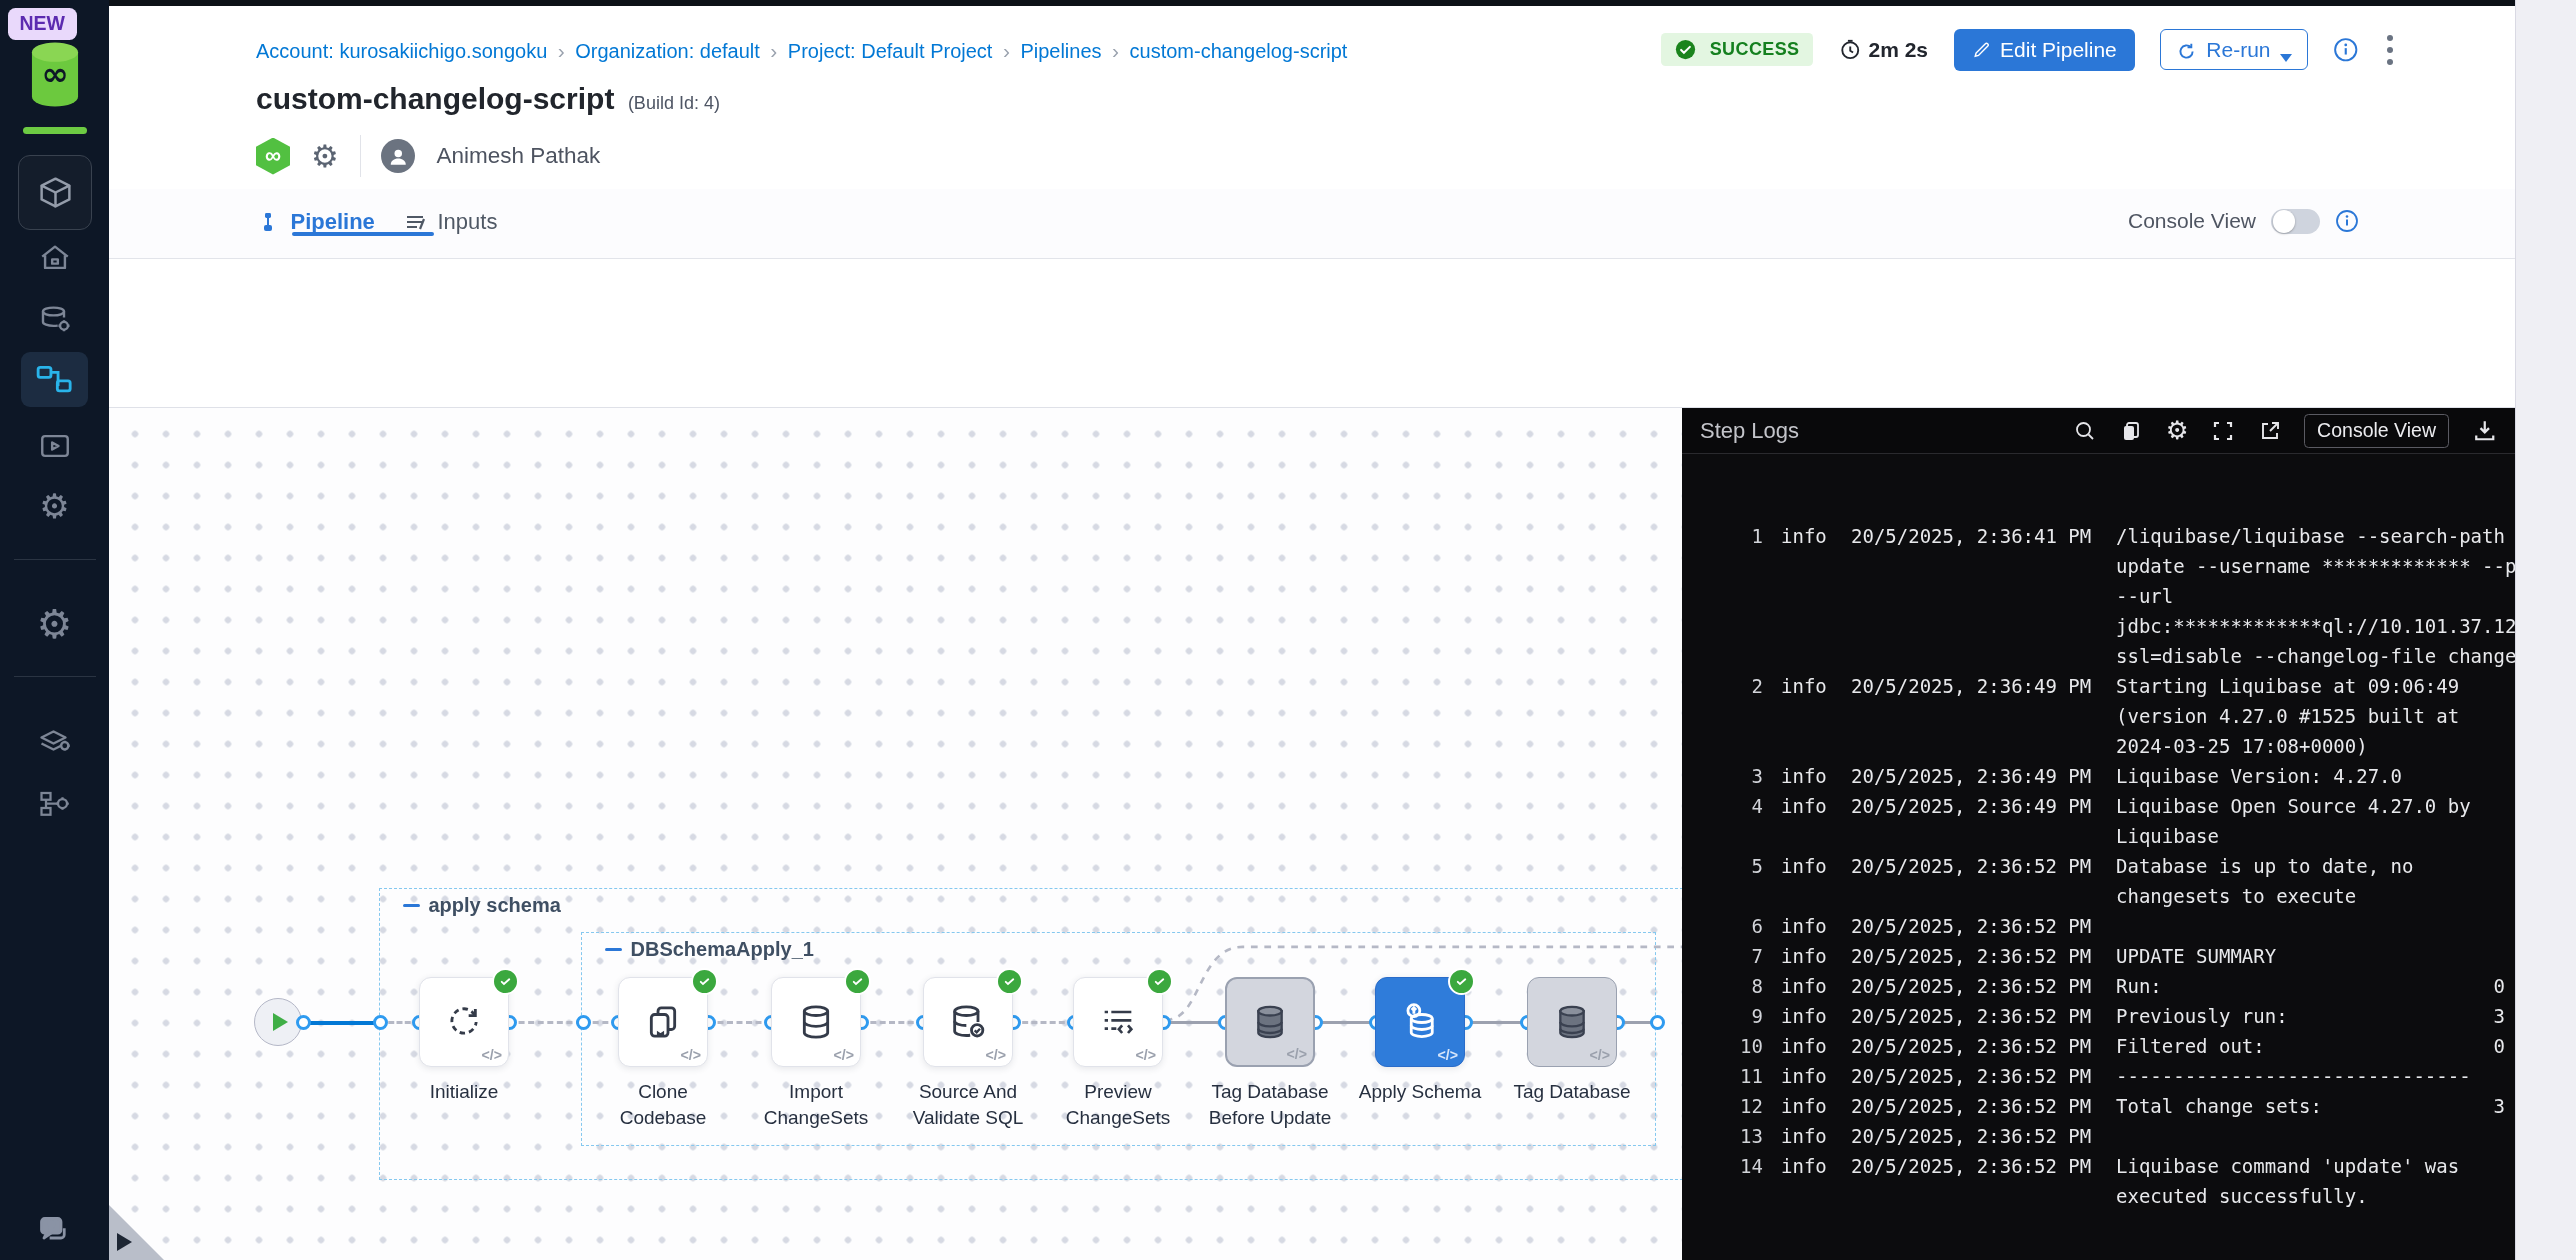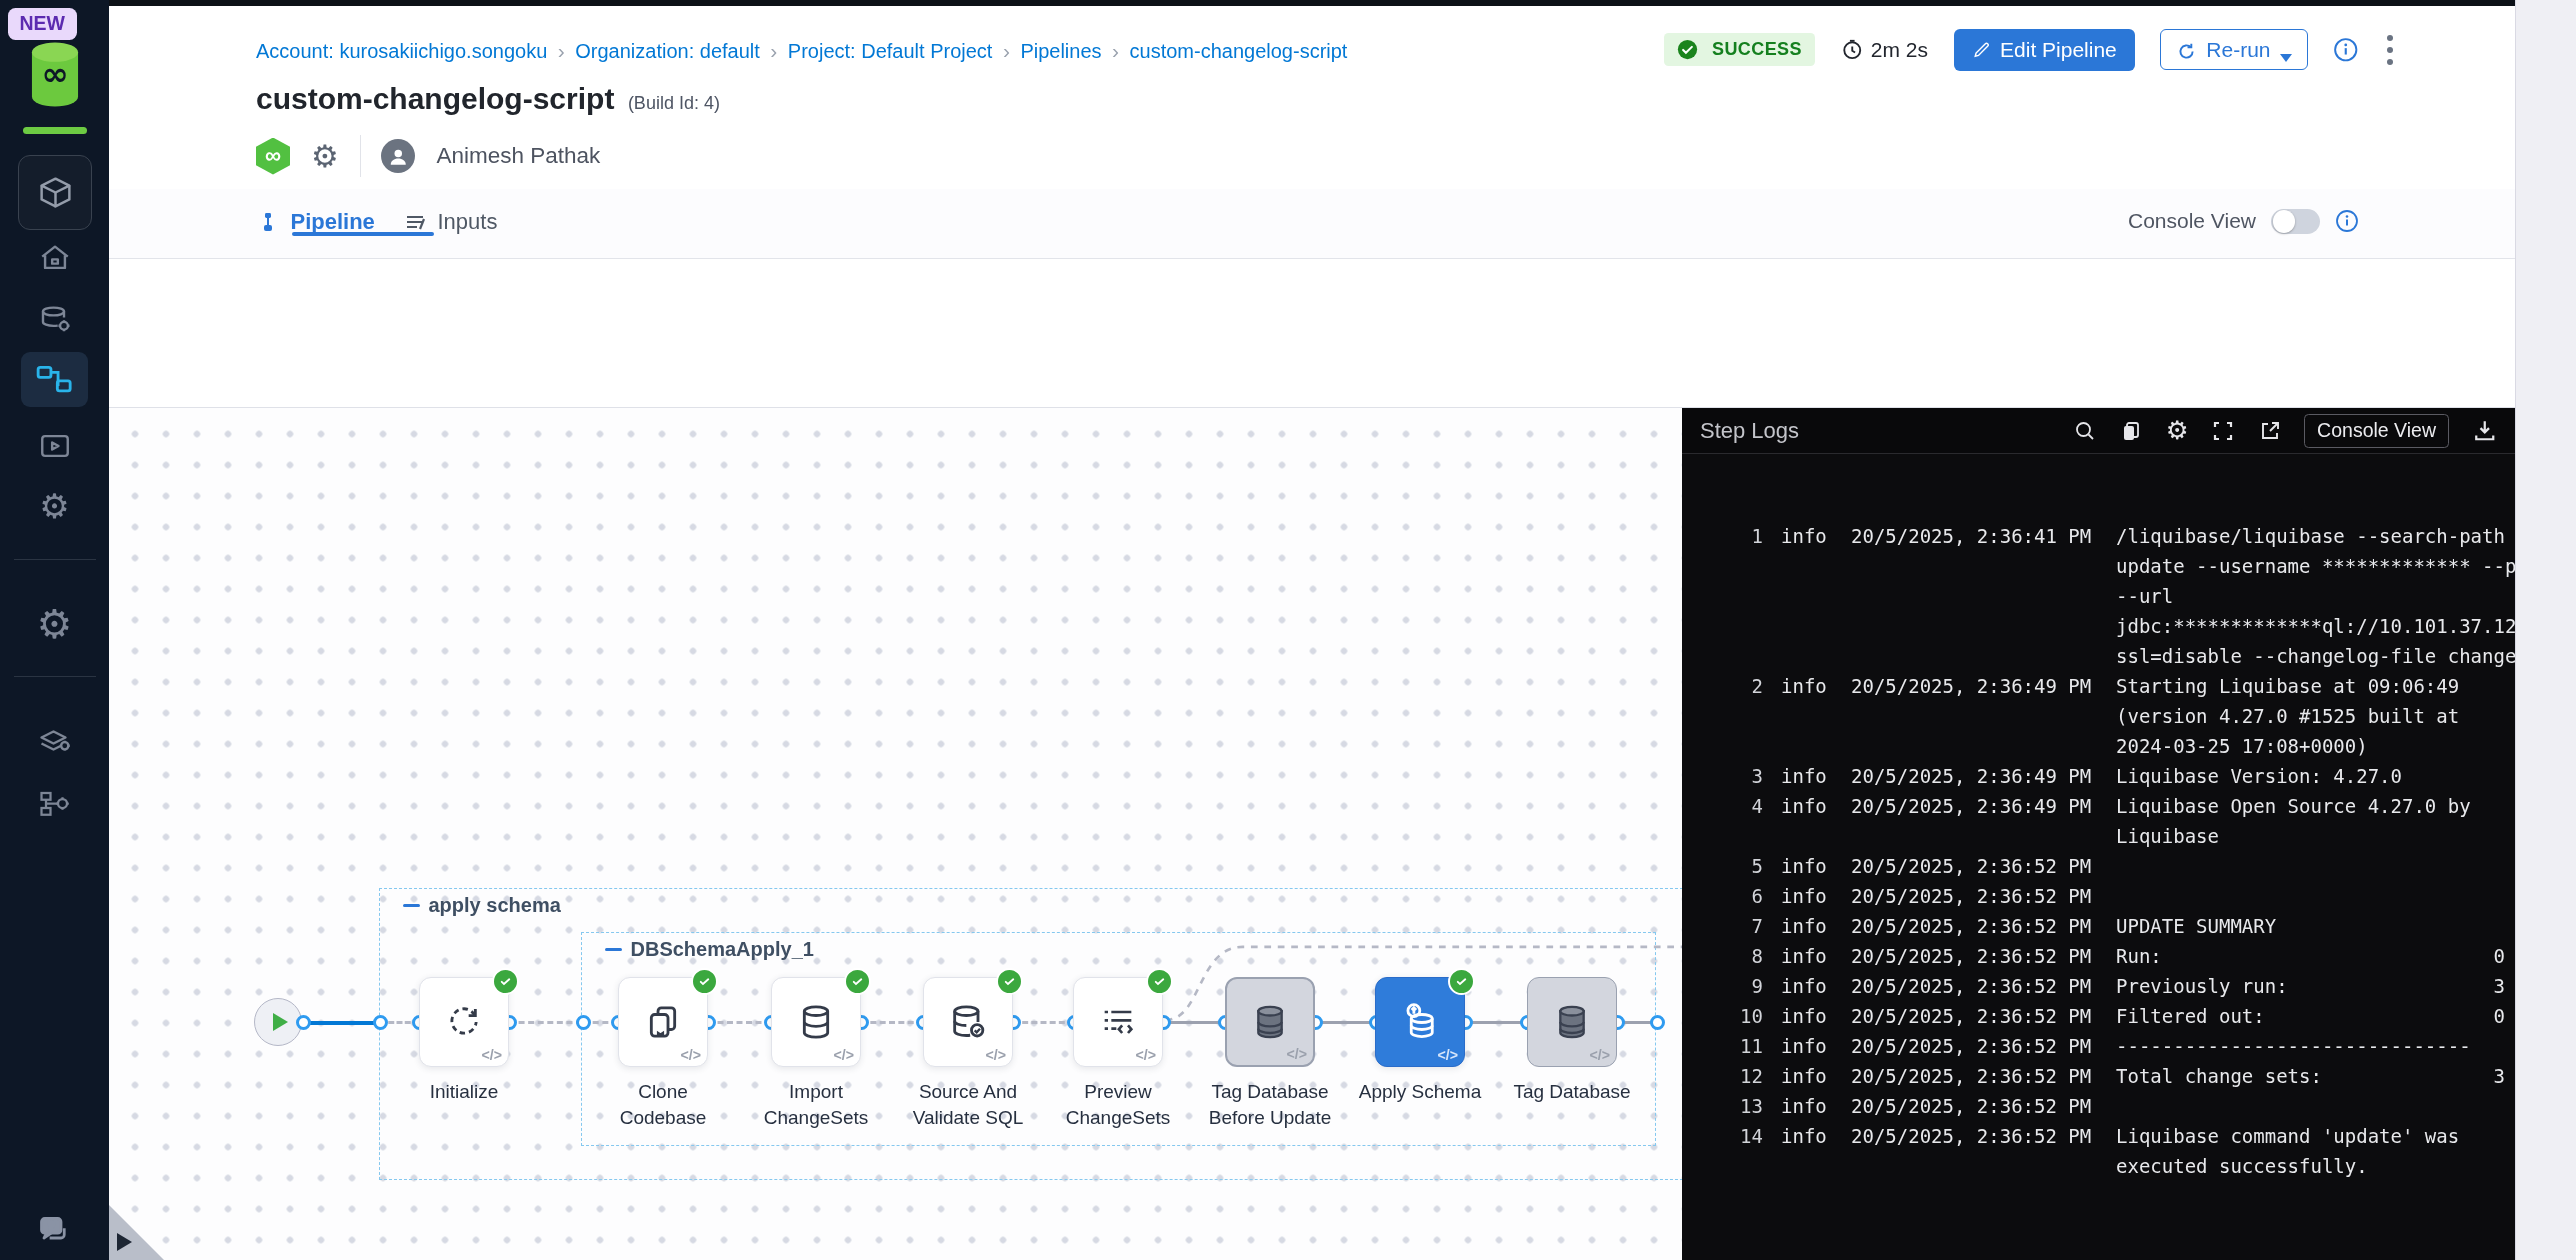--- a/index.html
+++ b/index.html
@@ -38,21 +38,21 @@
          display:flex; align-items:center; justify-content:center; color:#fff; font-size:22.5px; font-weight:bold; }
   .meta-row { left:147px; top:129px; display:flex; align-items:center; gap:21px; }
   .vdiv { width:0.7px; height:42px; background:#e1e3e9; }
   .avatar { width:34px; height:34px; border-radius:50%; background:#6b7380; display:flex; align-items:center; justify-content:center; }
   .author { font-size:22.5px; color:#4d5360; }
 
   .hdr-right { right:120px; top:22.5px; display:flex; align-items:center; gap:25.5px; }
   .status-badge { display:flex; align-items:center; gap:14px; background:#e3f6e1; border-radius:4.5px;
                   padding:6px 13.5px; }
   .status-badge span { color:#15801f; font-size:18px; font-weight:bold; letter-spacing:0.4px; }
-  .dur-wrap { display:flex; align-items:center; gap:7.5px; font-size:21px; font-weight:400; color:#22262e; }
+  .dur-wrap { display:flex; align-items:center; gap:7.5px; font-size:21px; font-weight:700; color:#22262e; }
   .btn-primary { display:flex; align-items:center; gap:9px; background:#2b77d7; color:#fff;
                  border-radius:6px; padding:9px 18px; font-size:21px; }
   .btn-outline { display:flex; align-items:flex-end; gap:9px; background:#fff; color:#2b77d7;
                  border:1.5px solid #2b77d7; border-radius:6px; padding:7.5px 15px; font-size:21px; font-weight:500; }
   .caret-down { width:0; height:0; border-left:6.7px solid transparent; border-right:6.7px solid transparent;
                 border-top:8.2px solid #2b77d7; }
   .kebab { display:flex; flex-direction:column; gap:6px; padding:3px; }
   .kebab i { width:6px; height:6px; border-radius:50%; background:#6a7382; }
 
   
@@ -596,20 +596,22 @@
           <span class="n">4</span>
           <span>info</span>
           <span>20/5/2025, 2:36:49 PM</span>
           <span class="msg">Liquibase Open Source 4.27.0 by
 Liquibase</span>
         </div>
       <div class="logrow">
           <span class="n">5</span>
           <span>info</span>
           <span>20/5/2025, 2:36:52 PM</span>
+          <span class="msg">Database is up to date, no
+changesets to execute</span>
         </div>
       <div class="logrow">
           <span class="n">6</span>
           <span>info</span>
           <span>20/5/2025, 2:36:52 PM</span>
           <span class="msg"></span>
         </div>
       <div class="logrow">
           <span class="n">7</span>
           <span>info</span>

